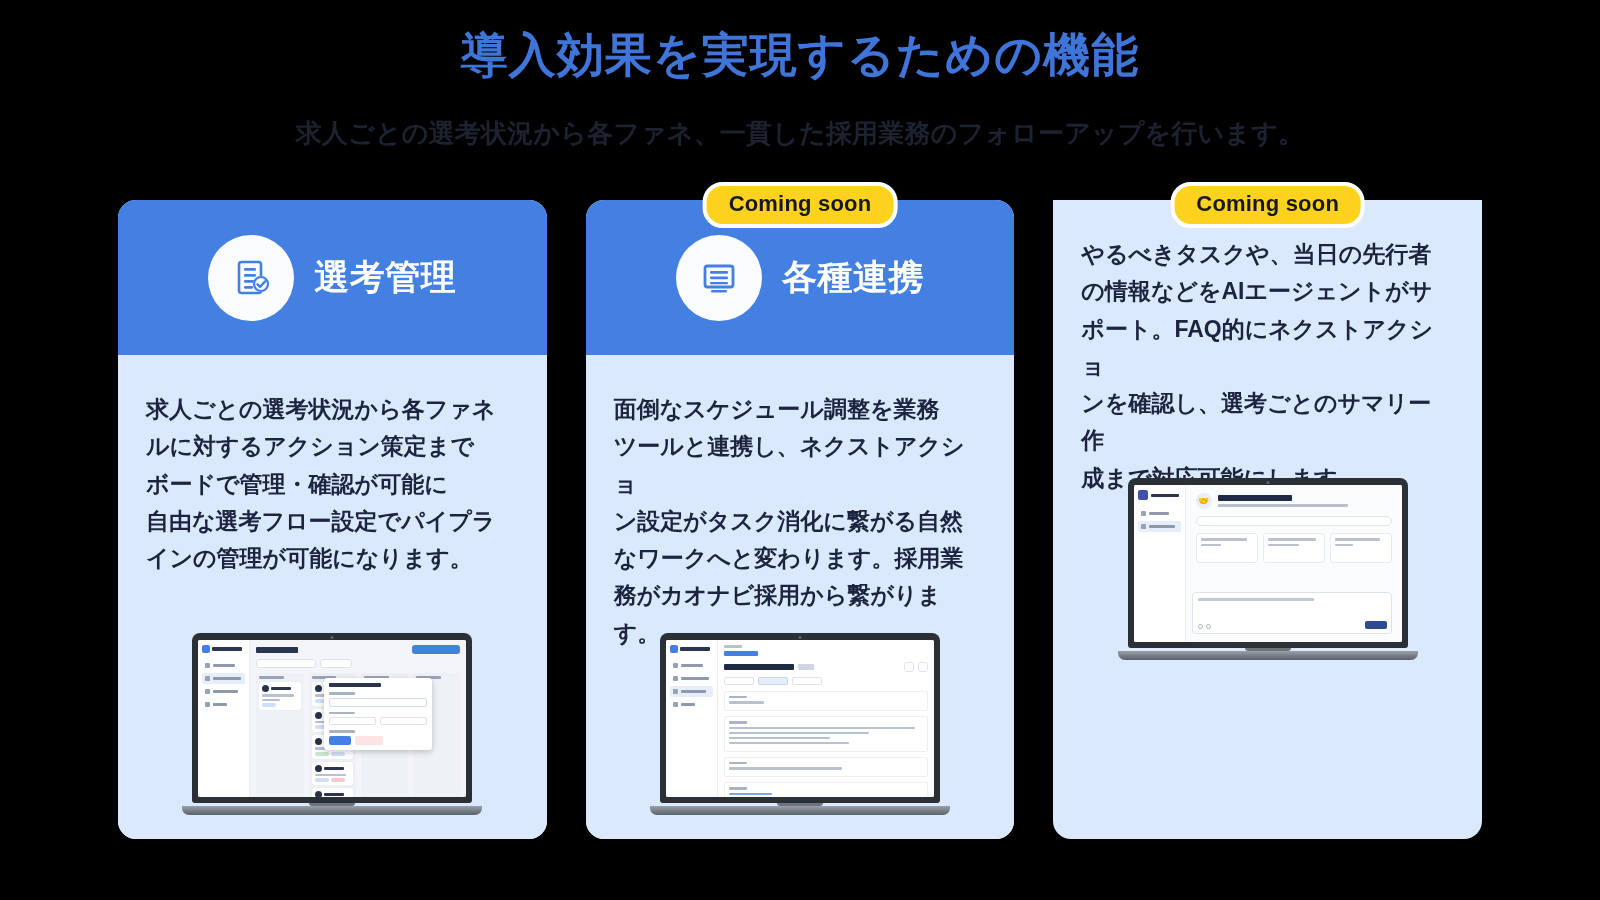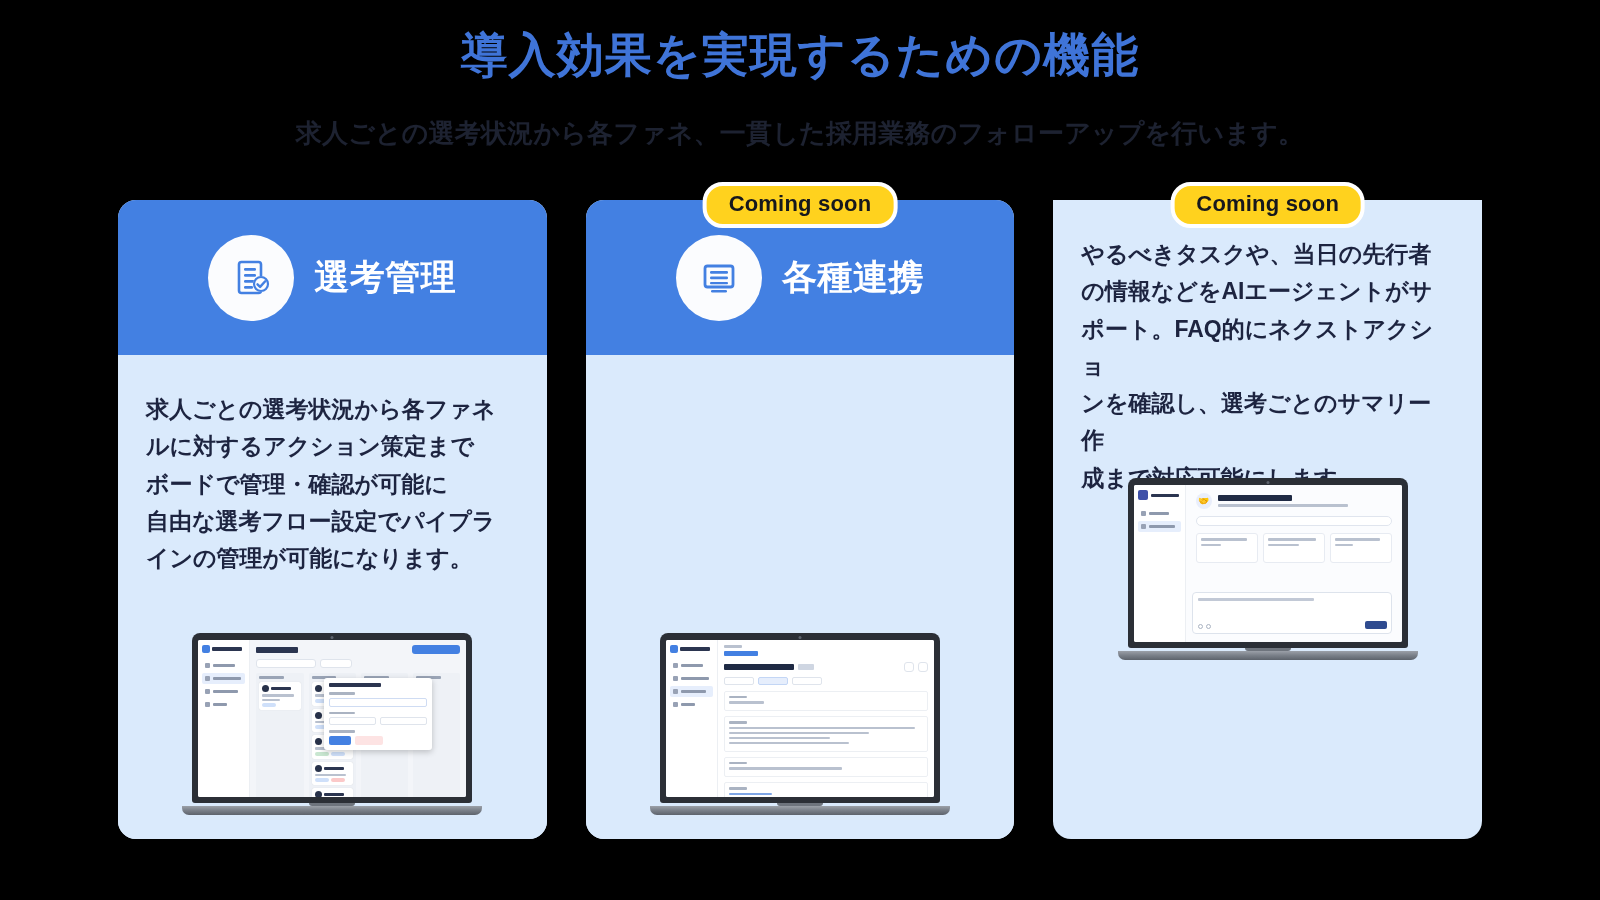--- a/index.html
+++ b/index.html
@@ -468,20 +468,25 @@
             <rect x="11" y="13" width="28" height="21" rx="2.5" fill="none" stroke="#4380e2" stroke-width="2.8"></rect>
             <rect x="16" y="18" width="18" height="2.8" rx="1.2" fill="#4380e2"></rect>
             <rect x="16" y="23.5" width="18" height="2.8" rx="1.2" fill="#4380e2"></rect>
             <rect x="16" y="29" width="18" height="2.2" rx="1" fill="#4380e2"></rect>
             <rect x="17" y="37" width="16" height="2.6" rx="1.3" fill="#4380e2"></rect>
           </svg>
         </span>
         <span class="card-heading">各種連携</span>
       </div>
       <div class="card-body">
+        <div class="card-desc">面倒なスケジュール調整を業務
+ツールと連携し、ネクストアクショ
+ン設定がタスク消化に繋がる自然
+なワークへと変わります。採用業
+務がカオナビ採用から繋がります。</div>
 
         <div class="laptop">
           <div class="laptop-lid">
             <span class="laptop-cam"></span>
             <div class="laptop-screen">
               <div class="mini-side">
                 <div class="mini-logo">
                   <span class="mini-logo-mark"></span>
                   <span class="mini-logo-text"></span>
                 </div>

